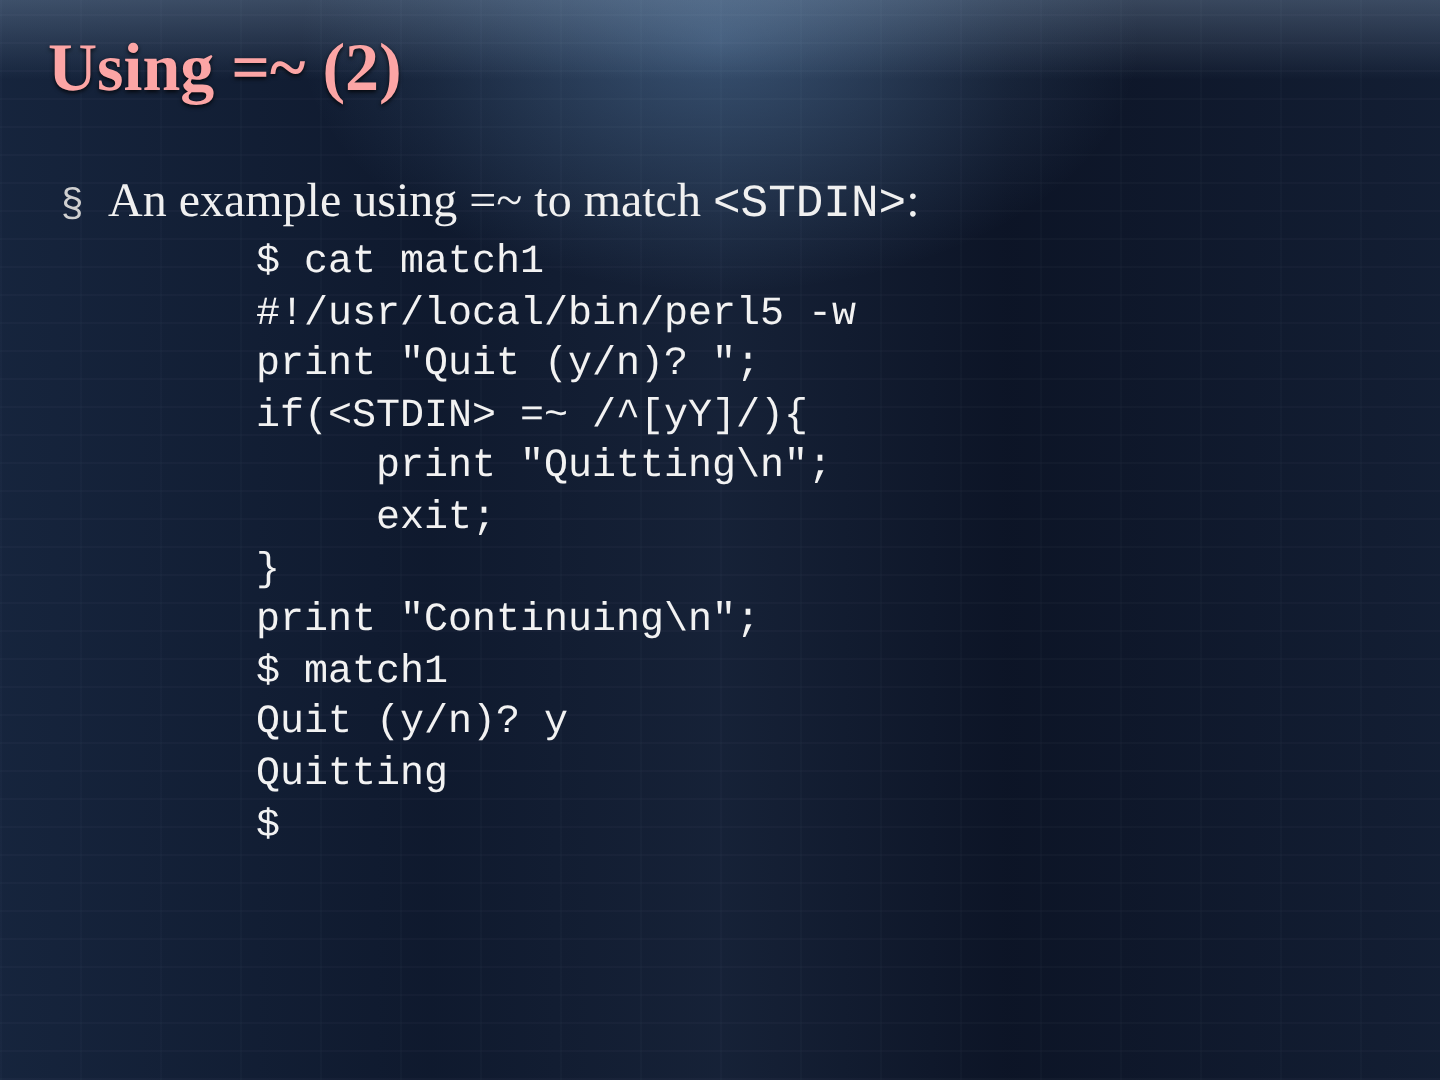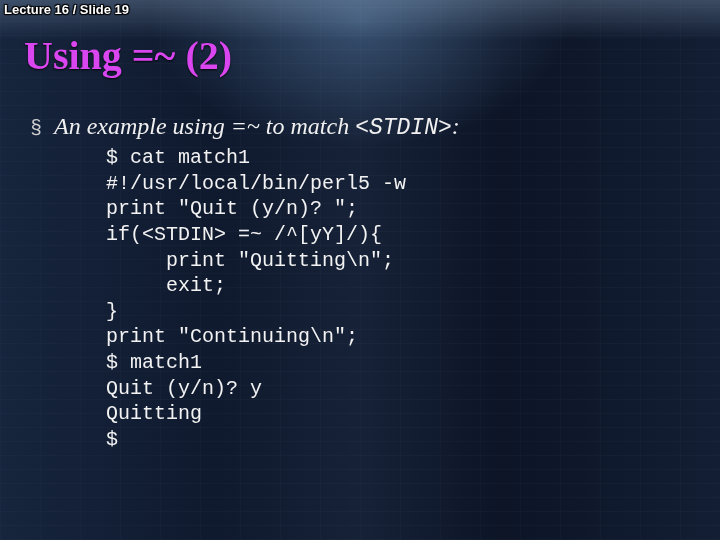--- a/index.html
+++ b/index.html
@@ -43,22 +43,22 @@
     font-size: 13px;
     line-height: 1.25;
     z-index: 2;
   }
   .title {
     position: relative;
     z-index: 2;
     padding: 12px 24px 10px 24px;
     font-family: "Times New Roman", Times, serif;
     font-weight: 700;
-    font-size: 40px;
-    color: #d946ef;
+    font-size: 34px;
+    color: #fca5a5;
     text-shadow: 0 1px 2px rgba(0,0,0,0.8);
   }
   .content {
     position: relative;
     z-index: 2;
     padding: 24px 28px 0 28px;
   }
   .bullet-row {
     display: flex;
     align-items: baseline;
@@ -69,44 +69,42 @@
   .bullet-glyph {
     font-family: Arial, sans-serif;
     font-size: 20px;
     color: #d0d0d0;
     line-height: 1;
     width: 16px;
     text-align: center;
   }
   .bullet-text {
     font-family: "Times New Roman", Times, serif;
-    font-style: italic;
   }
   .bullet-text .mono-inline {
     font-family: "Courier New", Courier, monospace;
     font-size: 23px;
   }
   .code-block {
     margin-top: 4px;
-    margin-left: 78px;
+    margin-left: 100px;
     font-family: "Courier New", Courier, monospace;
     font-size: 20px;
     line-height: 1.28;
     color: #f2f2f2;
     white-space: pre;
   }
 </style>
 </head>
 <body>
 
 <div class="bg"></div>
 <div class="bg-top-glow"></div>
 
 <div class="header">
-  <div>Lecture 16 / Slide 19</div>
 </div>
 
 <div class="title">Using =~ (2)</div>
 
 <div class="content">
   <div class="bullet-row">
     <span class="bullet-glyph">§</span>
     <span class="bullet-text">
       <span>An example using =~ to match </span><span class="mono-inline">&lt;STDIN&gt;</span><span>:</span>
     </span>

